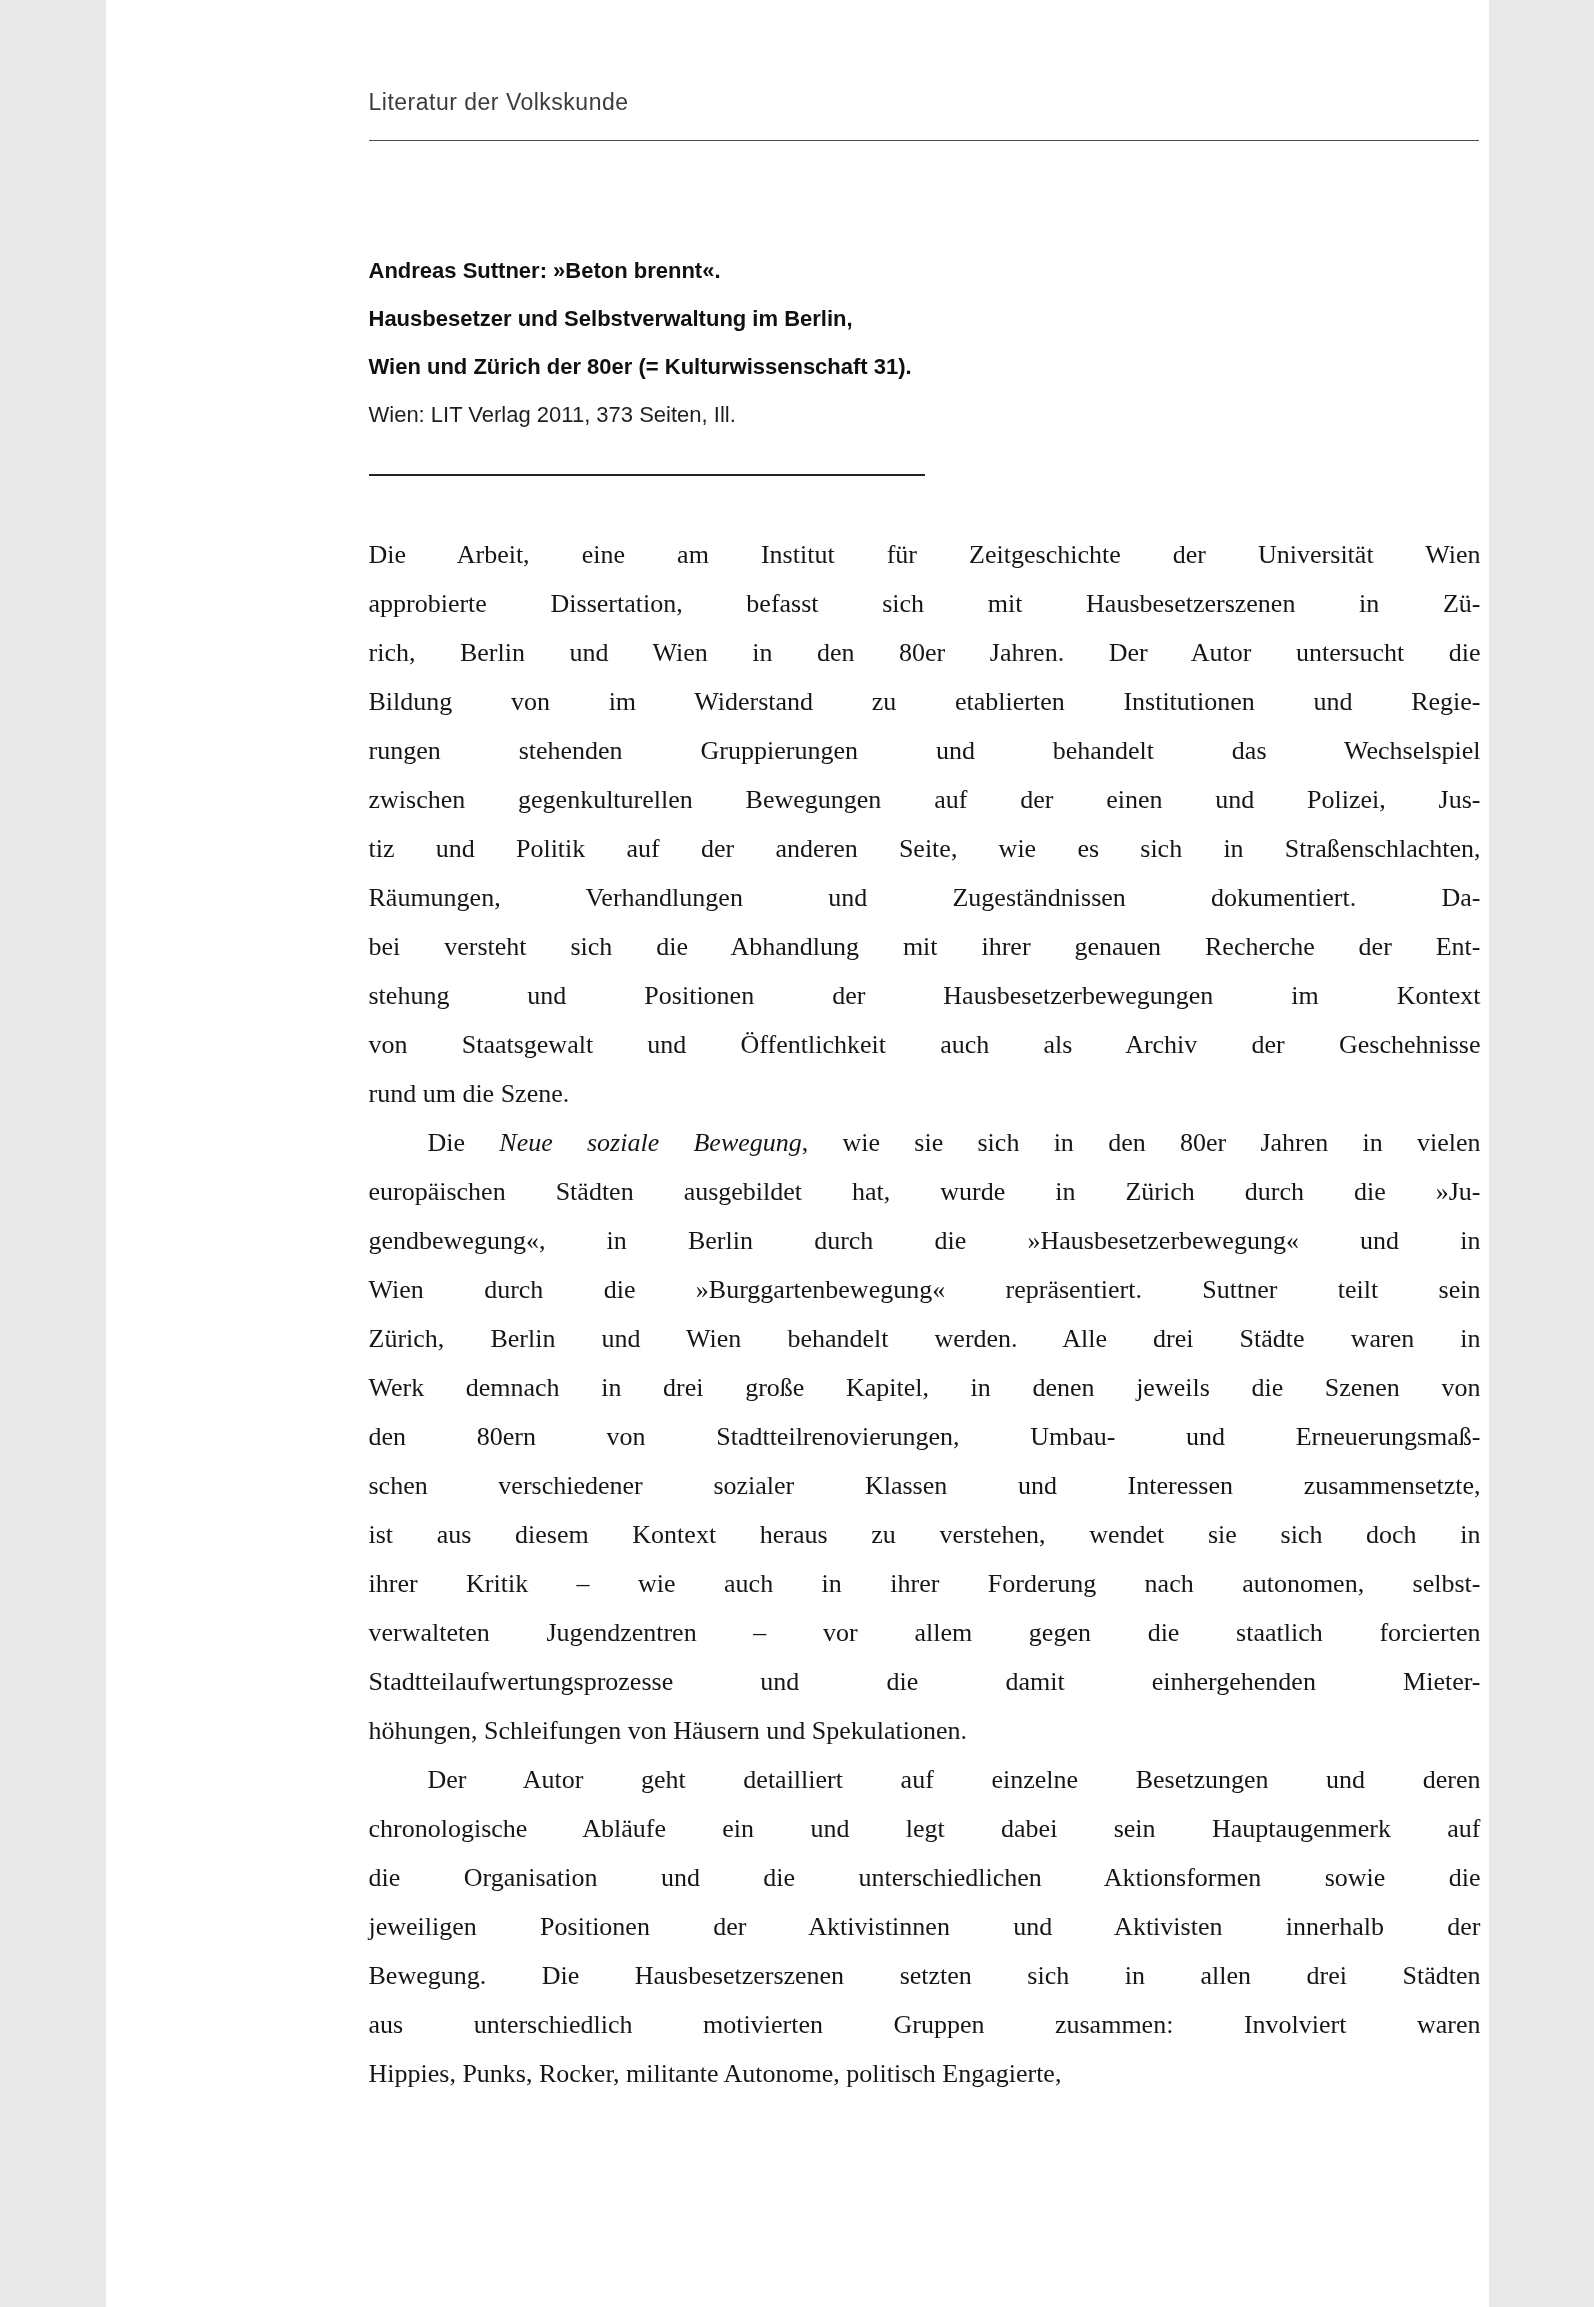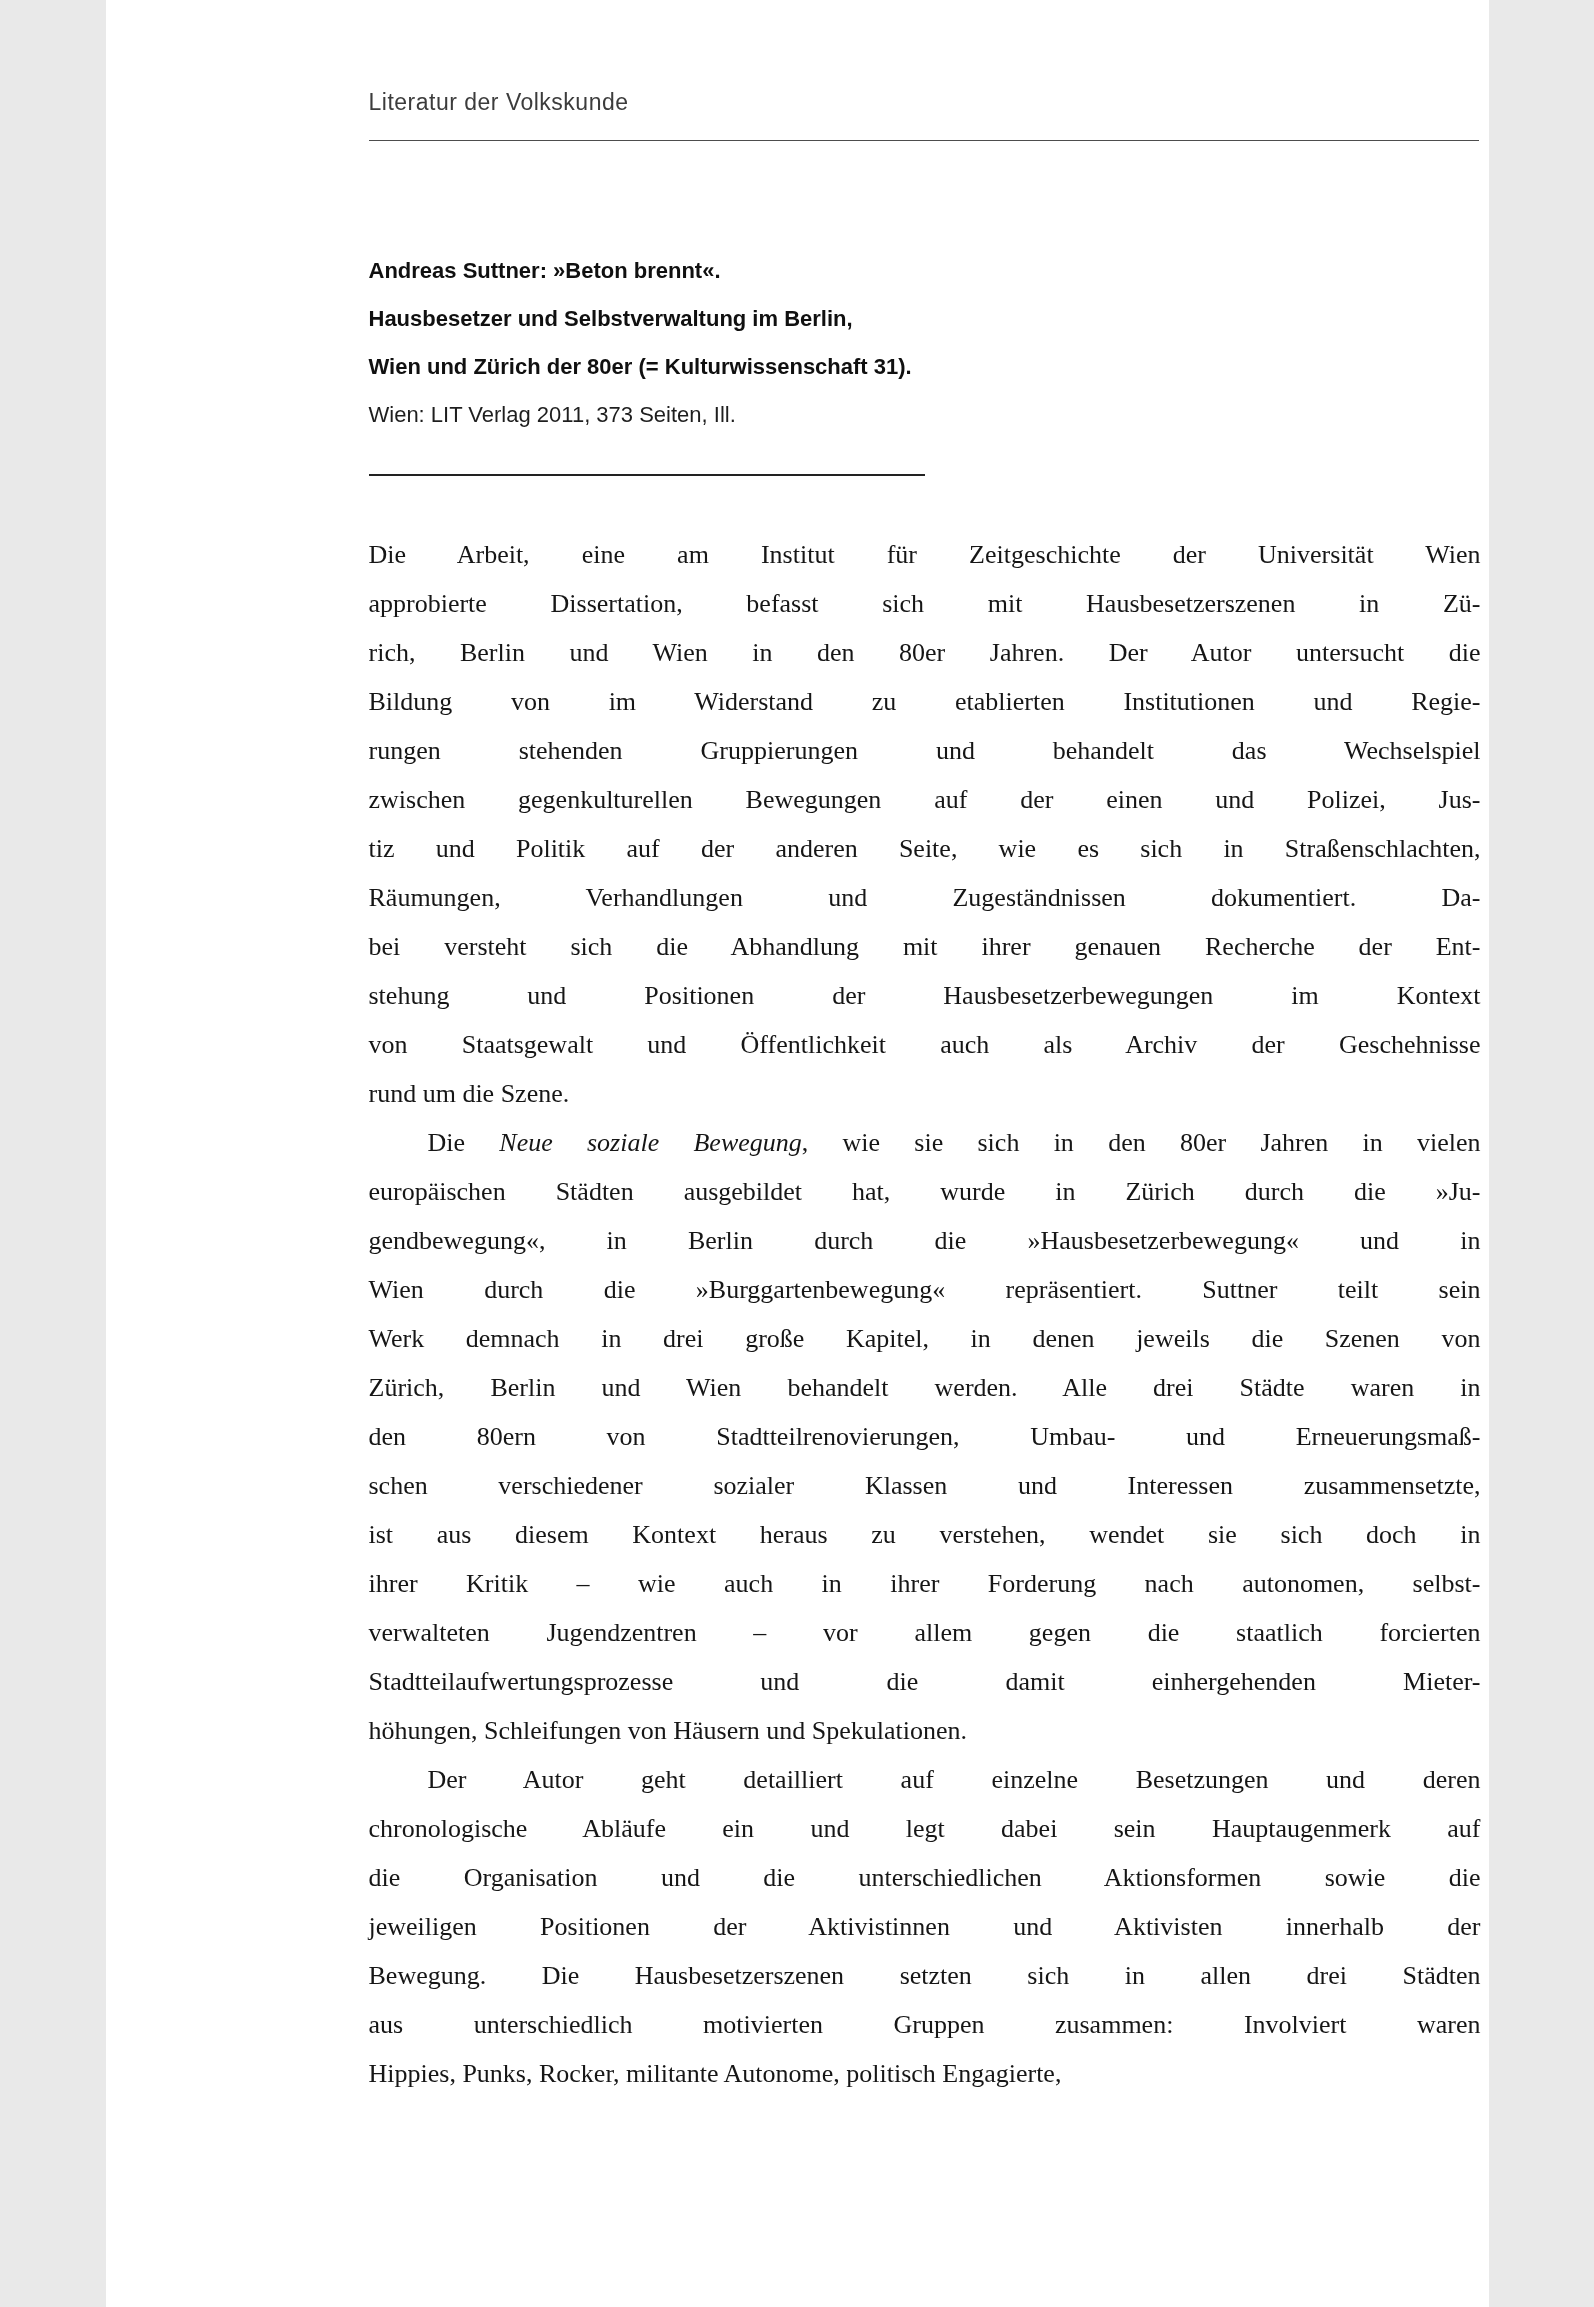--- a/index.html
+++ b/index.html
@@ -125,22 +125,22 @@
         <div class="line">bei versteht sich die Abhandlung mit ihrer genauen Recherche der Ent-</div>
         <div class="line">stehung und Positionen der Hausbesetzerbewegungen im Kontext</div>
         <div class="line">von Staatsgewalt und Öffentlichkeit auch als Archiv der Geschehnisse</div>
         <div class="line last">rund um die Szene.</div>
       </div>
       <div class="paragraph indent">
         <div class="line"><span>Die </span><span class="italic">Neue soziale Bewegung</span><span>, wie sie sich in den 80er Jahren in vielen</span></div>
         <div class="line">europäischen Städten ausgebildet hat, wurde in Zürich durch die »Ju-</div>
         <div class="line">gendbewegung«, in Berlin durch die »Hausbesetzerbewegung« und in</div>
         <div class="line">Wien durch die »Burggartenbewegung« repräsentiert. Suttner teilt sein</div>
+        <div class="line">Zürich, Berlin und Wien behandelt werden. Alle drei Städte waren in</div>
         <div class="line">Werk demnach in drei große Kapitel, in denen jeweils die Szenen von</div>
-        <div class="line">Zürich, Berlin und Wien behandelt werden. Alle drei Städte waren in</div>
         <div class="line">den 80ern von Stadtteilrenovierungen, Umbau- und Erneuerungsmaß-</div>
         <div class="line">schen verschiedener sozialer Klassen und Interessen zusammensetzte,</div>
         <div class="line">ist aus diesem Kontext heraus zu verstehen, wendet sie sich doch in</div>
         <div class="line">ihrer Kritik – wie auch in ihrer Forderung nach autonomen, selbst-</div>
         <div class="line">verwalteten Jugendzentren – vor allem gegen die staatlich forcierten</div>
         <div class="line">Stadtteilaufwertungsprozesse und die damit einhergehenden Mieter-</div>
         <div class="line last">höhungen, Schleifungen von Häusern und Spekulationen.</div>
       </div>
       <div class="paragraph indent">
         <div class="line">Der Autor geht detailliert auf einzelne Besetzungen und deren</div>

